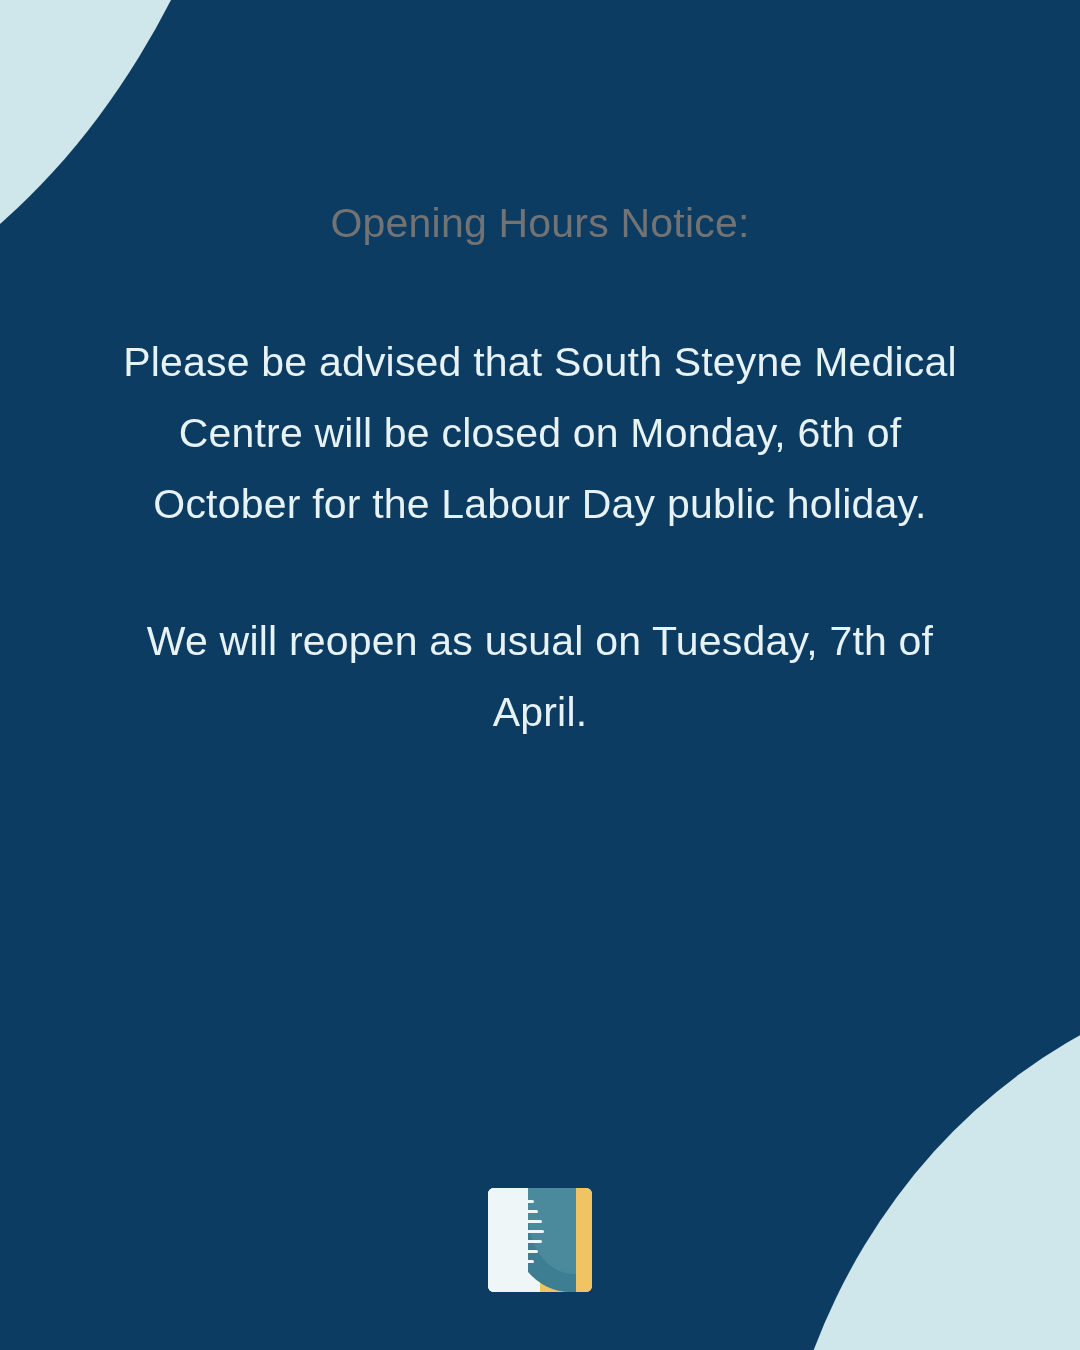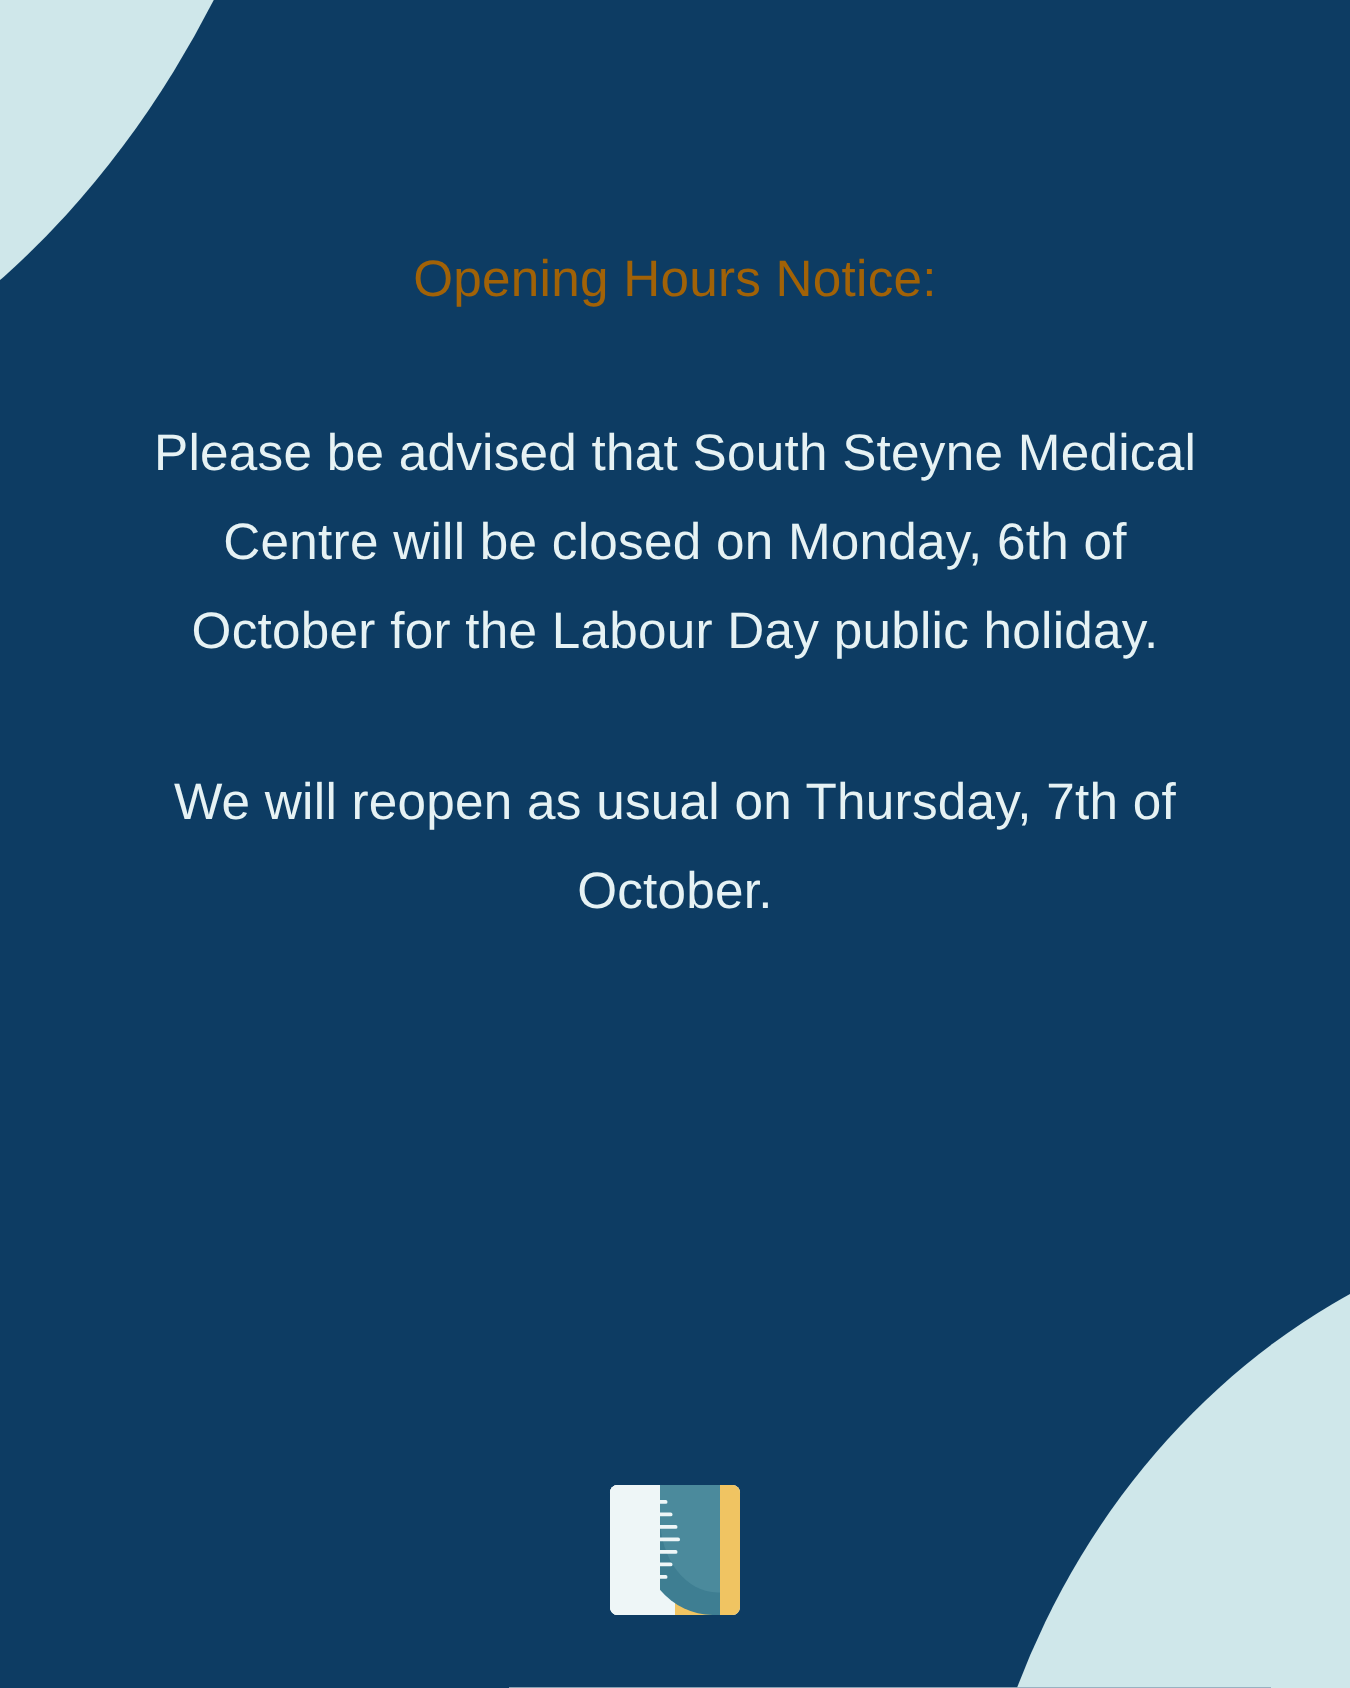--- a/index.html
+++ b/index.html
@@ -60,21 +60,21 @@
     width: 840px;
     margin-top: 196px;
     text-align: center;
     color: #e3f1f3;
   }
   .heading {
     font-size: 41px;
     line-height: 1.35;
     font-weight: 400;
     letter-spacing: 0.2px;
-    color: #a16207;
+    color: #737373;
   }
   .para {
     font-size: 41px;
     line-height: 1.73;
     font-weight: 400;
     letter-spacing: 0.2px;
     color: #e6f2f4;
   }
   .gap-lg { height: 76px; }
   .gap-md { height: 66px; }
@@ -153,21 +153,21 @@
   <div class="navy-panel"></div>
   <div class="wedge-tl"></div>
   <div class="wedge-br"></div>
 
   <div class="content">
     <div class="notice-block">
       <div class="heading">Opening Hours Notice:</div>
       <div class="gap-lg"></div>
       <div class="para">Please be advised that South Steyne Medical Centre will be closed on Monday, 6th of October for the Labour Day public holiday.</div>
       <div class="gap-md"></div>
-      <div class="para">We will reopen as usual on Thursday, 7th of October.</div>
+      <div class="para">We will reopen as usual on Tuesday, 7th of April.</div>
       <div class="gap-sm"></div>
     </div>
   </div>
 
   <div class="logo-wrap">
     <div class="logo">
       <div class="logo-left"></div>
       <div class="logo-right"></div>
       <div class="logo-teal"></div>
       <div class="logo-teal2"></div>

